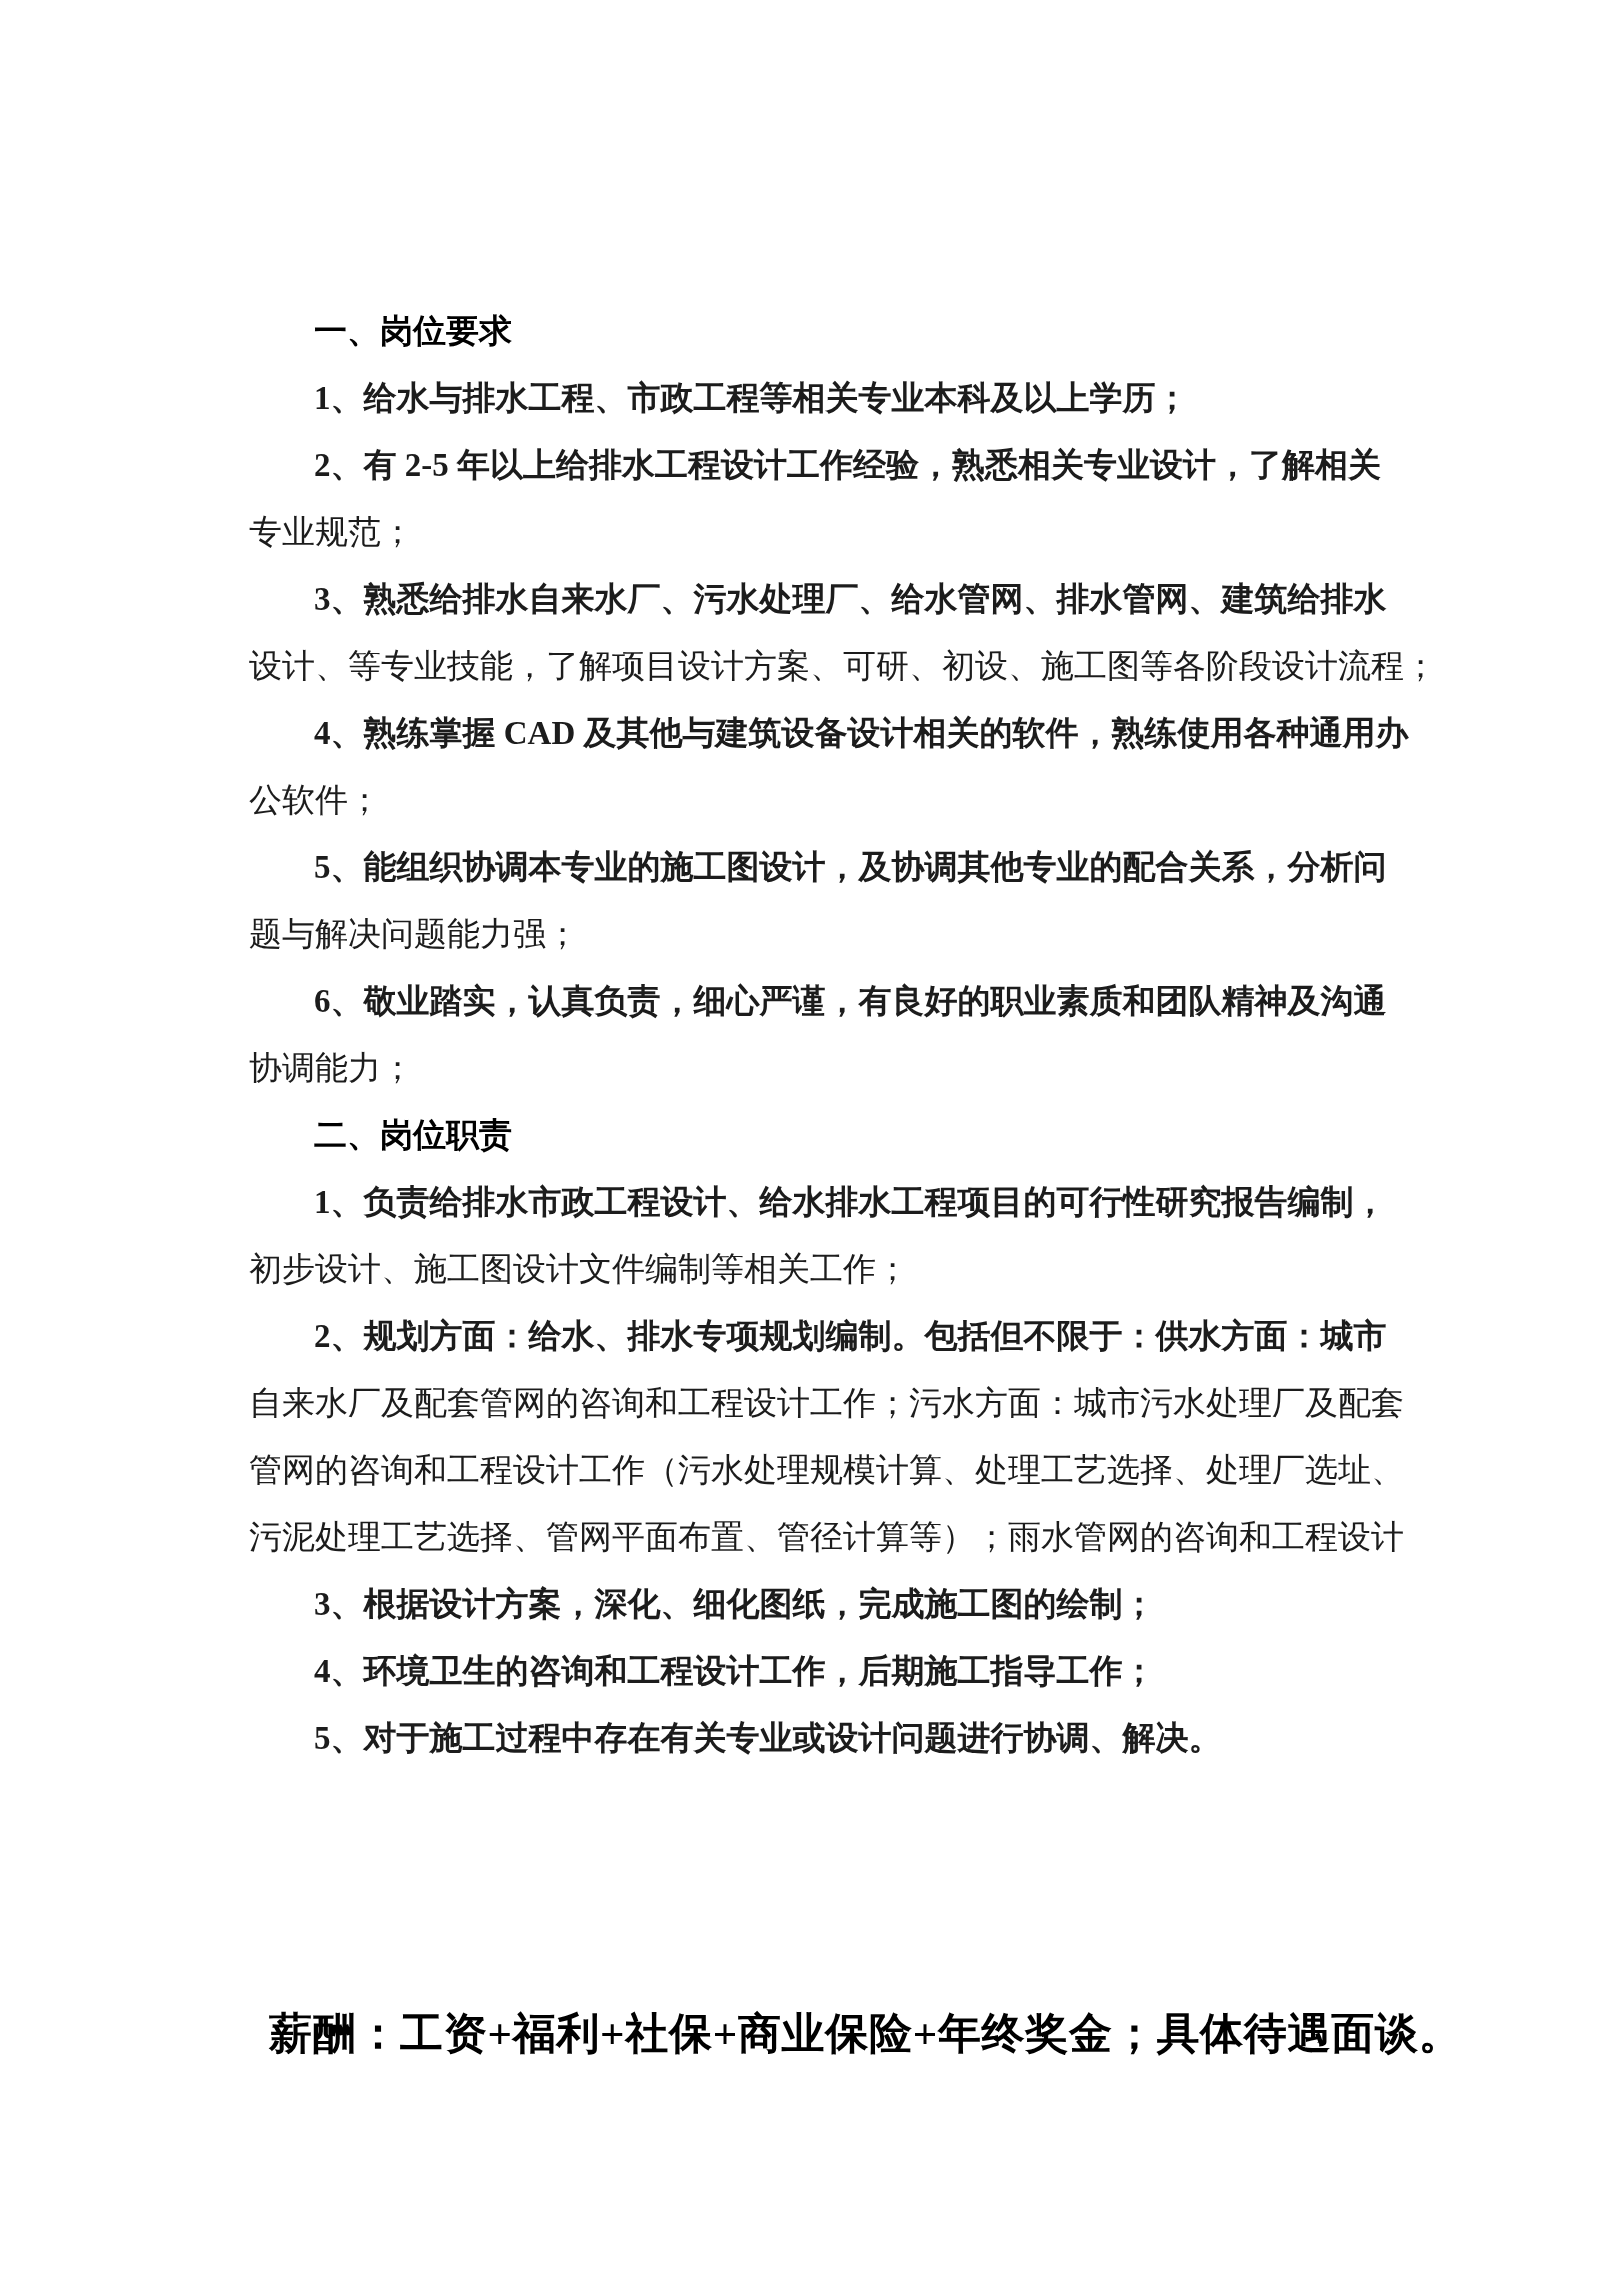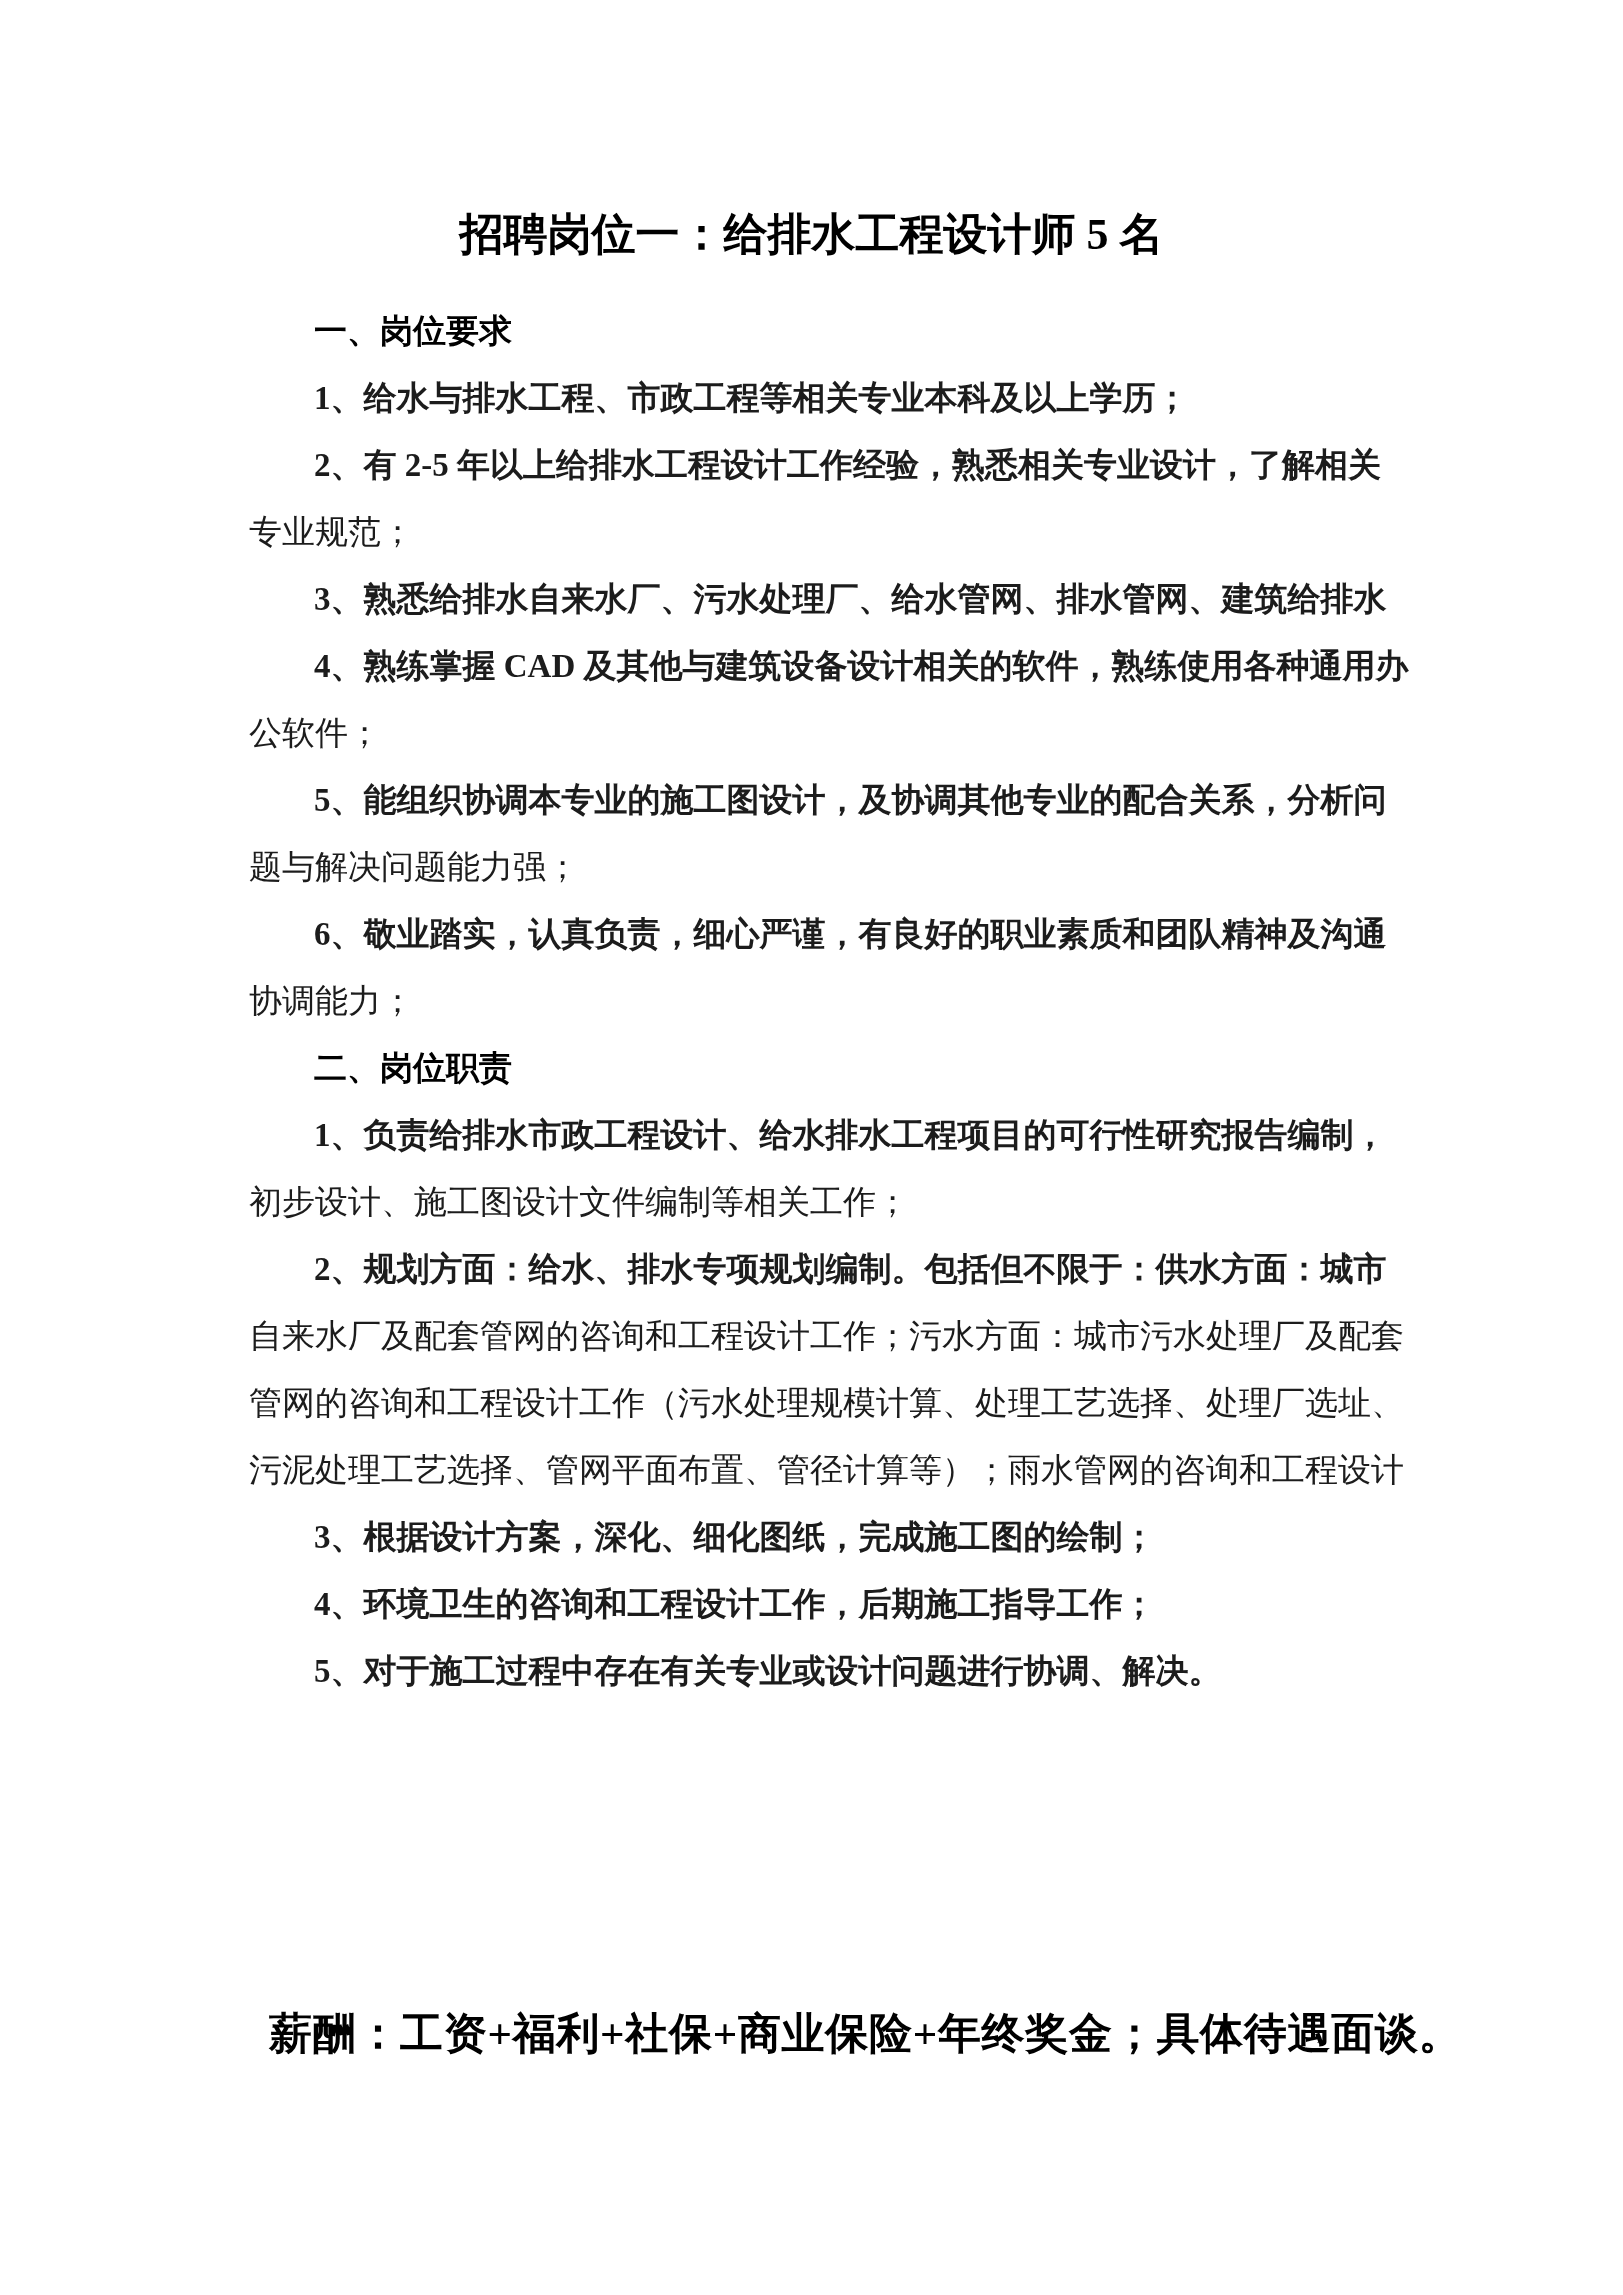--- a/index.html
+++ b/index.html
@@ -61,28 +61,28 @@
     color: #000000;
     white-space: nowrap;
     letter-spacing: 0.7px;
     margin-left: 22px;
   }
 </style>
 </head>
 <body>
 
 <div class="page">
-  <div class="doc-title">招聘岗位一：给排水工程设计师 5 名</div>
 
   <div class="doc-body">
       <div class="line indent bold">一、岗位要求</div>
       <div class="line indent">1、给水与排水工程、市政工程等相关专业本科及以上学历；</div>
       <div class="line indent">2、有 2-5 年以上给排水工程设计工作经验，熟悉相关专业设计，了解相关</div>
       <div class="line">专业规范；</div>
       <div class="line indent">3、熟悉给排水自来水厂、污水处理厂、给水管网、排水管网、建筑给排水</div>
+      <div class="line">设计、等专业技能，了解项目设计方案、可研、初设、施工图等各阶段设计流程；</div>
       <div class="line indent">4、熟练掌握 CAD 及其他与建筑设备设计相关的软件，熟练使用各种通用办</div>
       <div class="line">公软件；</div>
       <div class="line indent">5、能组织协调本专业的施工图设计，及协调其他专业的配合关系，分析问</div>
       <div class="line">题与解决问题能力强；</div>
       <div class="line indent">6、敬业踏实，认真负责，细心严谨，有良好的职业素质和团队精神及沟通</div>
       <div class="line">协调能力；</div>
       <div class="line indent bold">二、岗位职责</div>
       <div class="line indent">1、负责给排水市政工程设计、给水排水工程项目的可行性研究报告编制，</div>
       <div class="line">初步设计、施工图设计文件编制等相关工作；</div>
       <div class="line indent">2、规划方面：给水、排水专项规划编制。包括但不限于：供水方面：城市</div>

